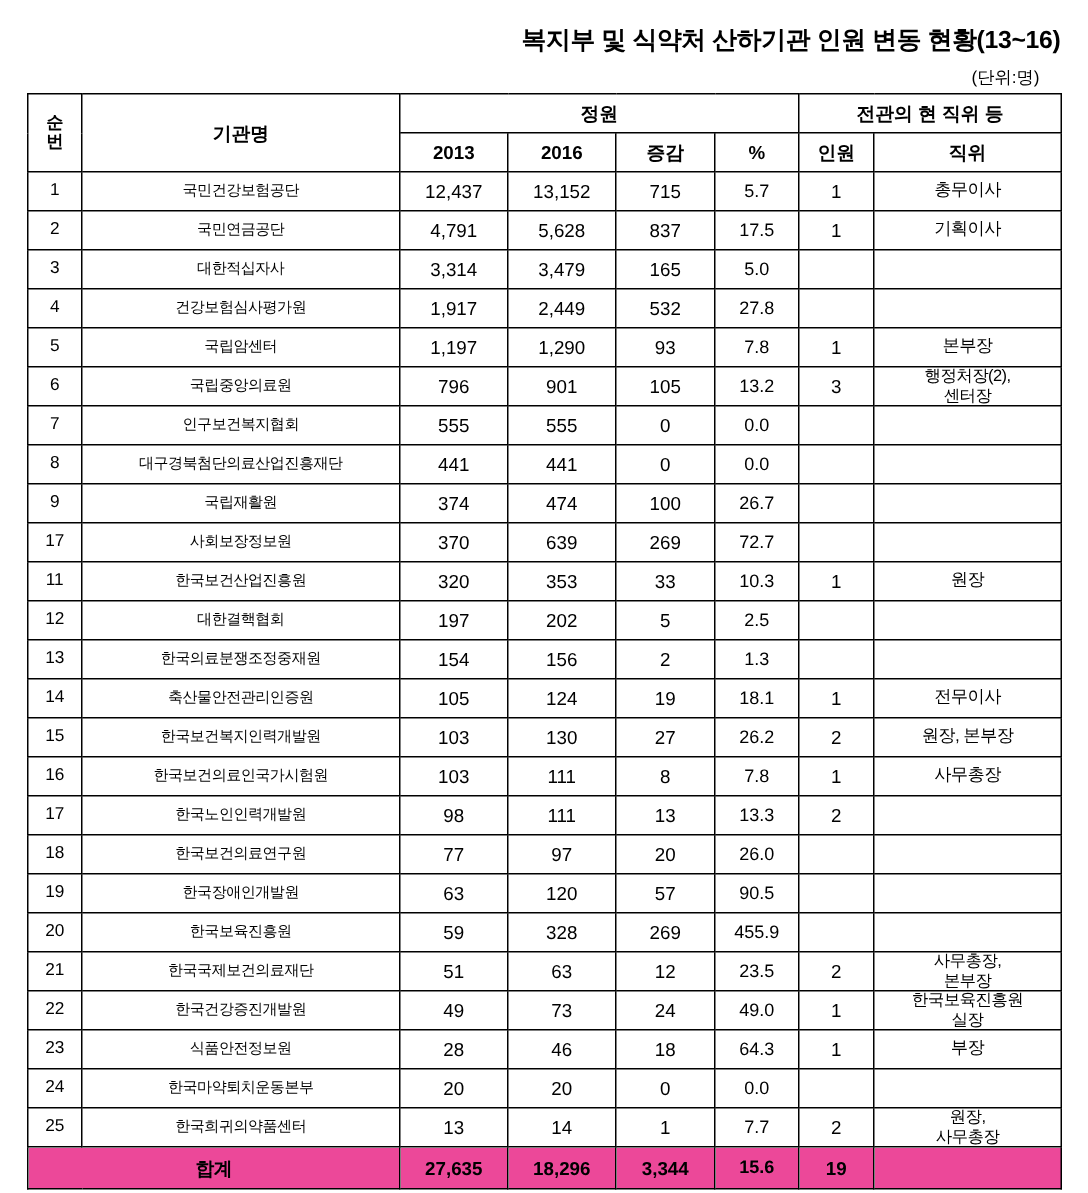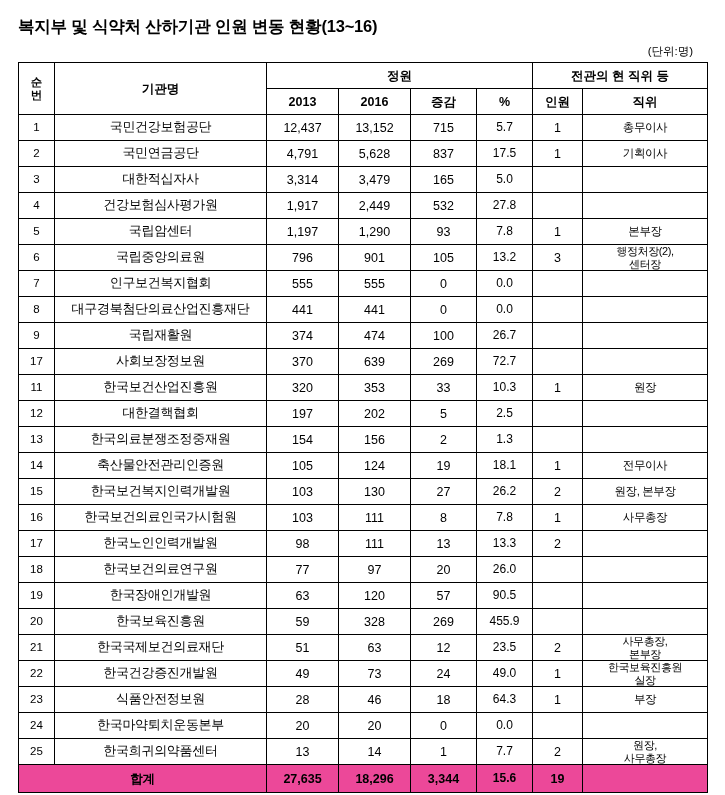--- a/index.html
+++ b/index.html
@@ -15,21 +15,21 @@
     position: relative;
     overflow: hidden;
   }
   .page {
     width: 725px;
     height: 795px;
     box-sizing: border-box;
     padding: 10px 18px 0 18px;
   }
   .doc-title {
-    text-align: left;
+    text-align: right;
     font-size: 16.5px;
     font-weight: bold;
     letter-spacing: -0.2px;
     margin: 6px 0 6px 0;
   }
   .unit-line {
     text-align: right;
     font-size: 11.5px;
     margin: 0 14px 3px 0;
   }
@@ -49,21 +49,21 @@
     overflow: hidden;
     white-space: nowrap;
   }
   thead th {
     font-weight: bold;
     font-size: 12.5px;
   }
   .th-seq { font-size: 11.5px; line-height: 1.05; }
   td.c-no { font-size: 11.5px; }
   td.c-name {
-    font-size: 13px;
+    font-size: 10px;
     letter-spacing: -0.3px;
   }
   td.c-num {
     font-size: 12.5px;
     text-align: right;
     padding-right: 9px;
   }
   td.c-pct {
     font-size: 12px;
     text-align: right;

